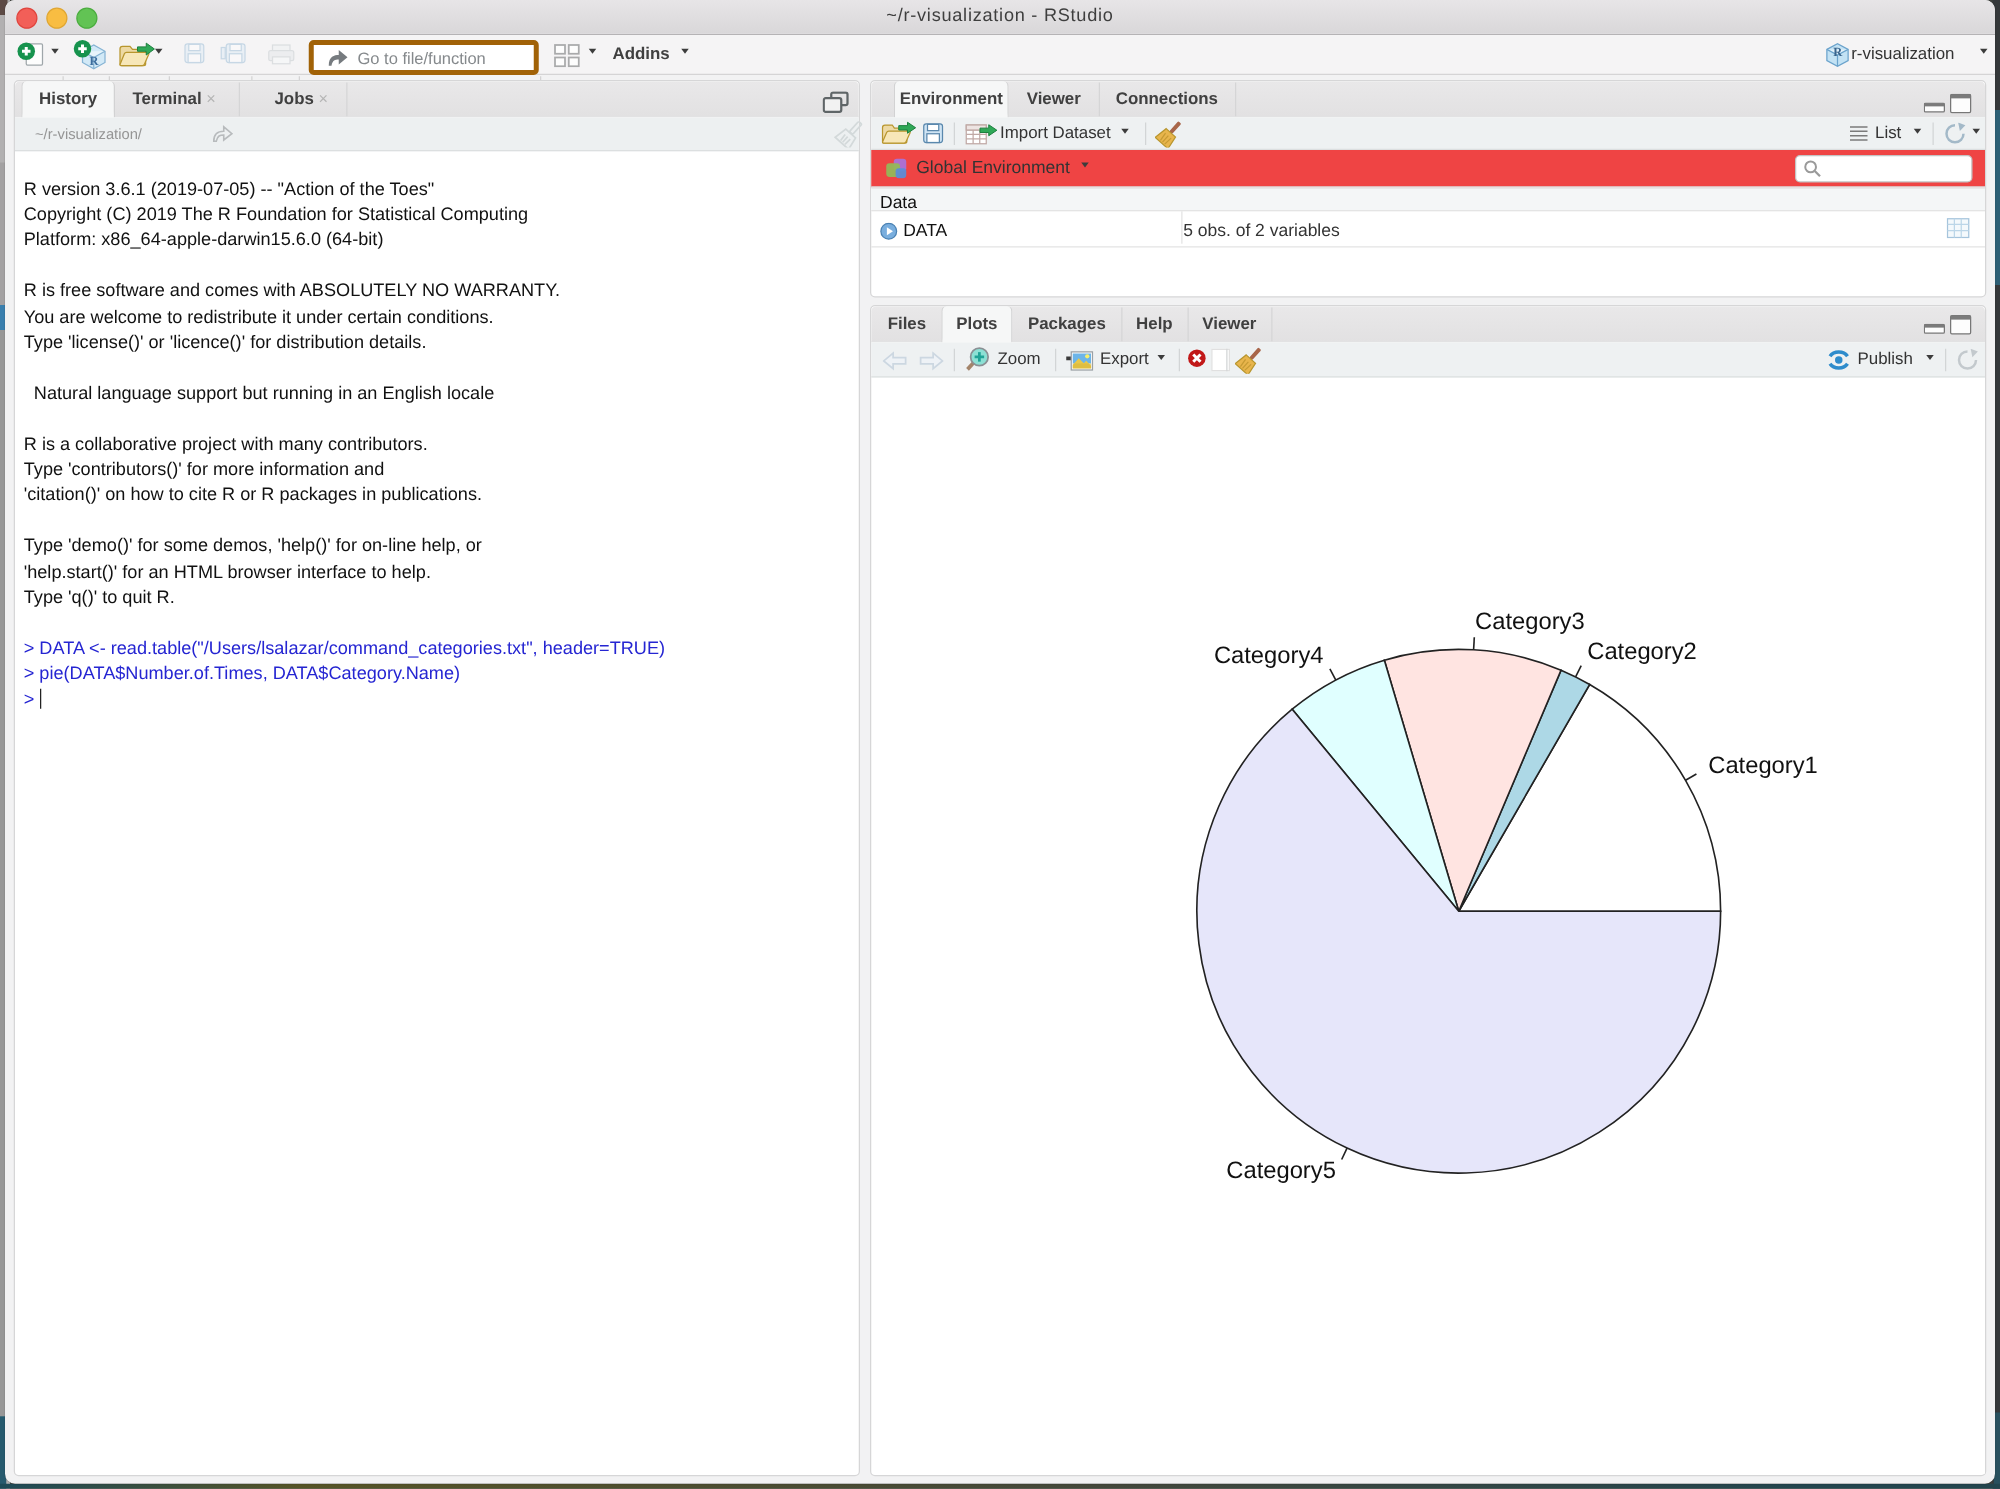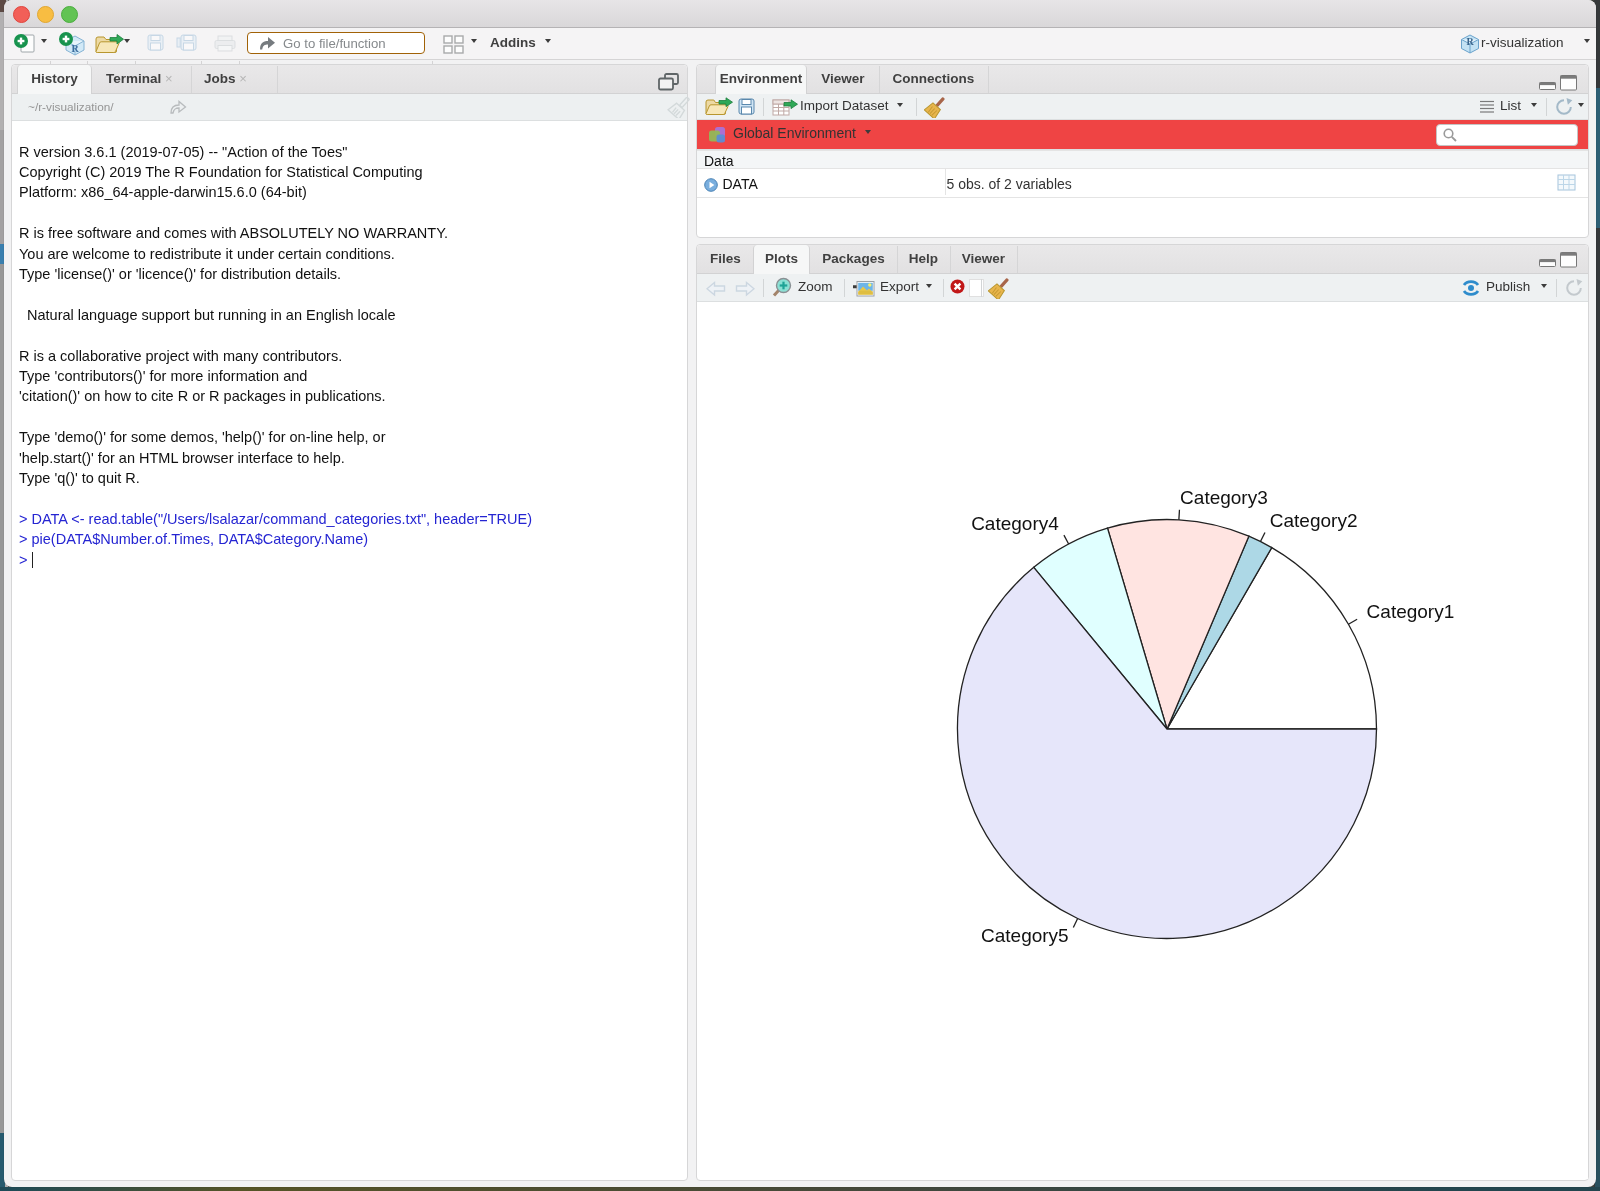--- a/index.html
+++ b/index.html
@@ -36,20 +36,21 @@
 <div class="abs" style="left:1595px;top:88px;width:5px;height:140px;background:#2d5f75"></div>
 <div class="abs" style="left:1595px;top:1130px;width:5px;height:61px;background:#29505e"></div>
 <div class="abs" style="left:0;top:1187px;width:1600px;height:4px;background:linear-gradient(90deg,#1d4a58,#565426 15%,#44483b 55%,#23454e 90%)"></div>
 
 <div id="win">
 
   <div id="titlebar">
     <div class="tl" style="left:8.5px;background:#f25f58;border:0.5px solid #e0443d"></div>
     <div class="tl" style="left:32.5px;background:#f8bd42;border:0.5px solid #e0a631"></div>
     <div class="tl" style="left:56.5px;background:#62c354;border:0.5px solid #4aad3e"></div>
+    <div id="title" style="letter-spacing:0.6px;font-size:14.5px">~/r-visualization&nbsp;-&nbsp;RStudio</div>
   </div>
 
   <div id="toolbar">
     <svg class="abs" style="left:9px;top:4px" width="24" height="23">
       <rect x="8" y="3" width="13" height="17" rx="1" fill="#fdfdfd" stroke="#9fa6aa"></rect>
       <circle cx="8" cy="9" r="7" fill="#17934e"></circle>
       <rect x="4.6" y="7.8" width="6.8" height="2.4" fill="#fff"></rect>
         <rect x="6.8" y="5.6" width="2.4" height="6.8" fill="#fff"></rect>
     </svg>
     <div class="abs caret" style="left:37px;top:11px"></div>
@@ -82,21 +83,21 @@
       <rect x="7.5" y="9" width="10" height="7" fill="#fff" stroke="#90b6d3"></rect>
       <rect x="1" y="4" width="3.2" height="9" fill="#dcebf5" stroke="#90b6d3"></rect>
     </svg>
     <div class="sep" style="left:197px"></div>
     <svg class="abs" style="left:210px;top:7px" width="22" height="17" opacity="0.5">
       <rect x="4" y="1" width="14" height="5" fill="#eef1f3" stroke="#c3c9cd"></rect>
       <rect x="1" y="5.5" width="20" height="8" rx="1.5" fill="#e4e8eb" stroke="#c3c9cd"></rect>
       <rect x="4" y="10.5" width="14" height="5.5" fill="#f6f8f9" stroke="#c3c9cd"></rect>
     </svg>
     <div class="sep" style="left:235px"></div>
-    <div class="abs" style="left:243px;top:4px;width:176px;height:20px;background:#fff;border:1px solid #a16207;border-radius:4px">
+    <div class="abs" style="left:243px;top:4px;width:176px;height:20px;background:#fff;border:4px solid #a16207;border-radius:4px">
       <svg class="abs" style="left:11px;top:2px" width="17" height="16">
           <path d="M1 14.5 C1 7 5.5 6 9 6 L9 2 L16 7.8 L9 13.5 L9 9.5 C6 9.5 4 10 3.2 14.5 Z" fill="#767b7f"></path>
         </svg>
       <span class="abs" style="left:35px;top:2.5px;font-size:13.2px;color:#85898c">Go to file/function</span>
     </div>
     <div class="sep" style="left:428px"></div>
     <svg class="abs" style="left:439px;top:7px" width="22" height="19">
       <g fill="#fdfdfd" stroke="#a9aaab" stroke-width="1.4">
       <rect x="1" y="1" width="8" height="7"></rect>
           <rect x="12" y="1" width="8" height="7"></rect>
@@ -114,21 +115,21 @@
       <text x="7.5" y="12" font-size="10" font-weight="bold" fill="#39648c" font-family="Liberation Serif,serif">R</text>
     </svg>
     <span class="abs btntext" style="left:1477px;top:6.5px">r-visualization</span>
     <div class="abs caret" style="left:1580px;top:11px"></div>
   </div>
 
   <div class="panel" id="p-console" style="left:7px;top:64px;width:675px;height:1115px">
     <div class="tabbar">
       <div class="tab active" style="left:5px;width:75px">History</div>
       <div class="tab" style="left:80px;width:99px;text-align:left;padding-left:14px;box-sizing:border-box">Terminal <span class="x">×</span></div>
-      <div class="tab" style="left:180px;width:86px;text-align:left;padding-left:12px;box-sizing:border-box">Jobs <span class="x">×</span></div>
+      <div class="tab" style="left:180px;width:86px;text-align:center;padding-left:12px;box-sizing:border-box">Jobs <span class="x">×</span></div>
       <div class="tsep" style="left:179px"></div>
         <div class="tsep" style="left:265px"></div>
     </div>
     <svg class="abs" style="left:646px;top:8px" width="22" height="18">
       <rect x="7" y="1" width="13" height="10" rx="1.5" fill="none" stroke="#5f6567" stroke-width="1.8"></rect>
       <rect x="1" y="5.5" width="14" height="11" rx="1.5" fill="#f2f2f2" stroke="#5f6567" stroke-width="1.8"></rect>
     </svg>
     <div class="toolrow" style="top:29px;height:27px;background:#edf0f1">
       <span class="mono" style="position:absolute;left:16px;top:6px;font-size:11.8px;color:#959595">~/r-visualization/</span>
       <svg class="abs" style="left:158px;top:5px" width="17" height="15" opacity="0.55">

